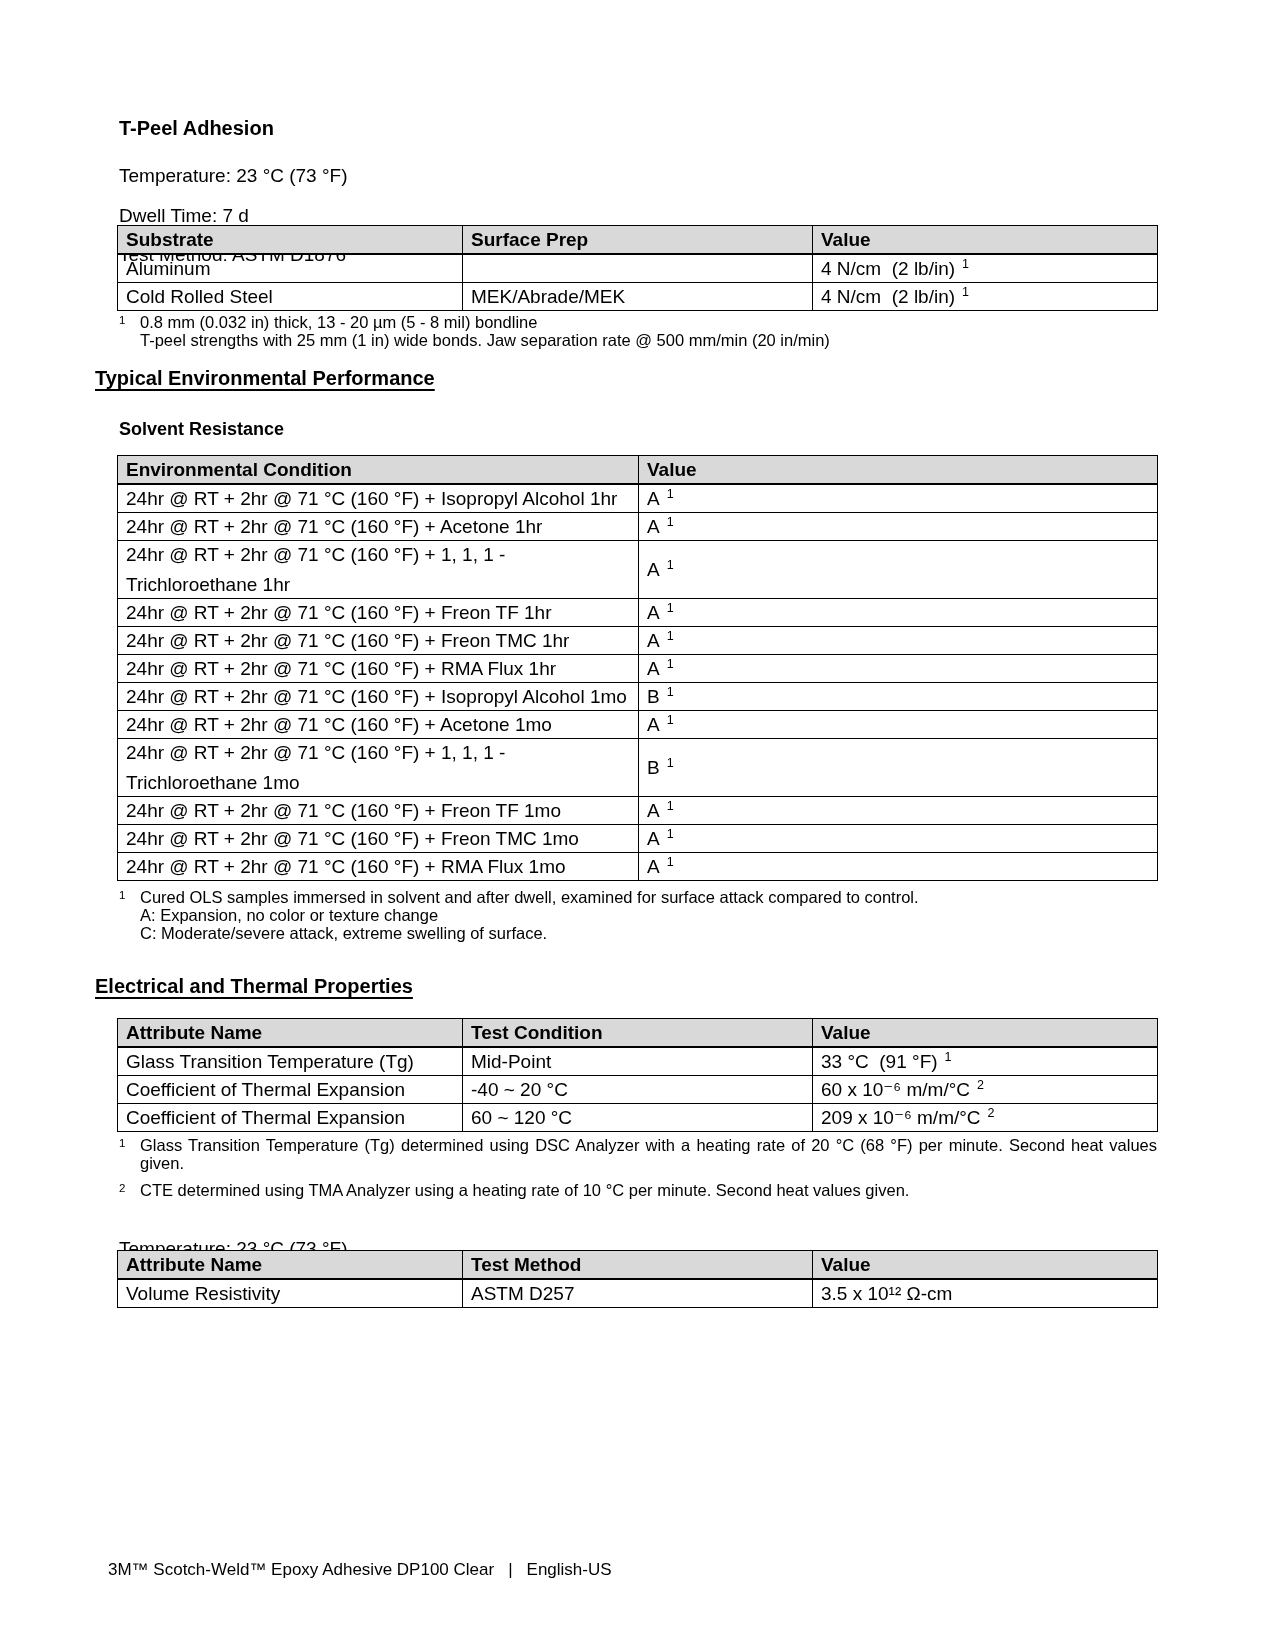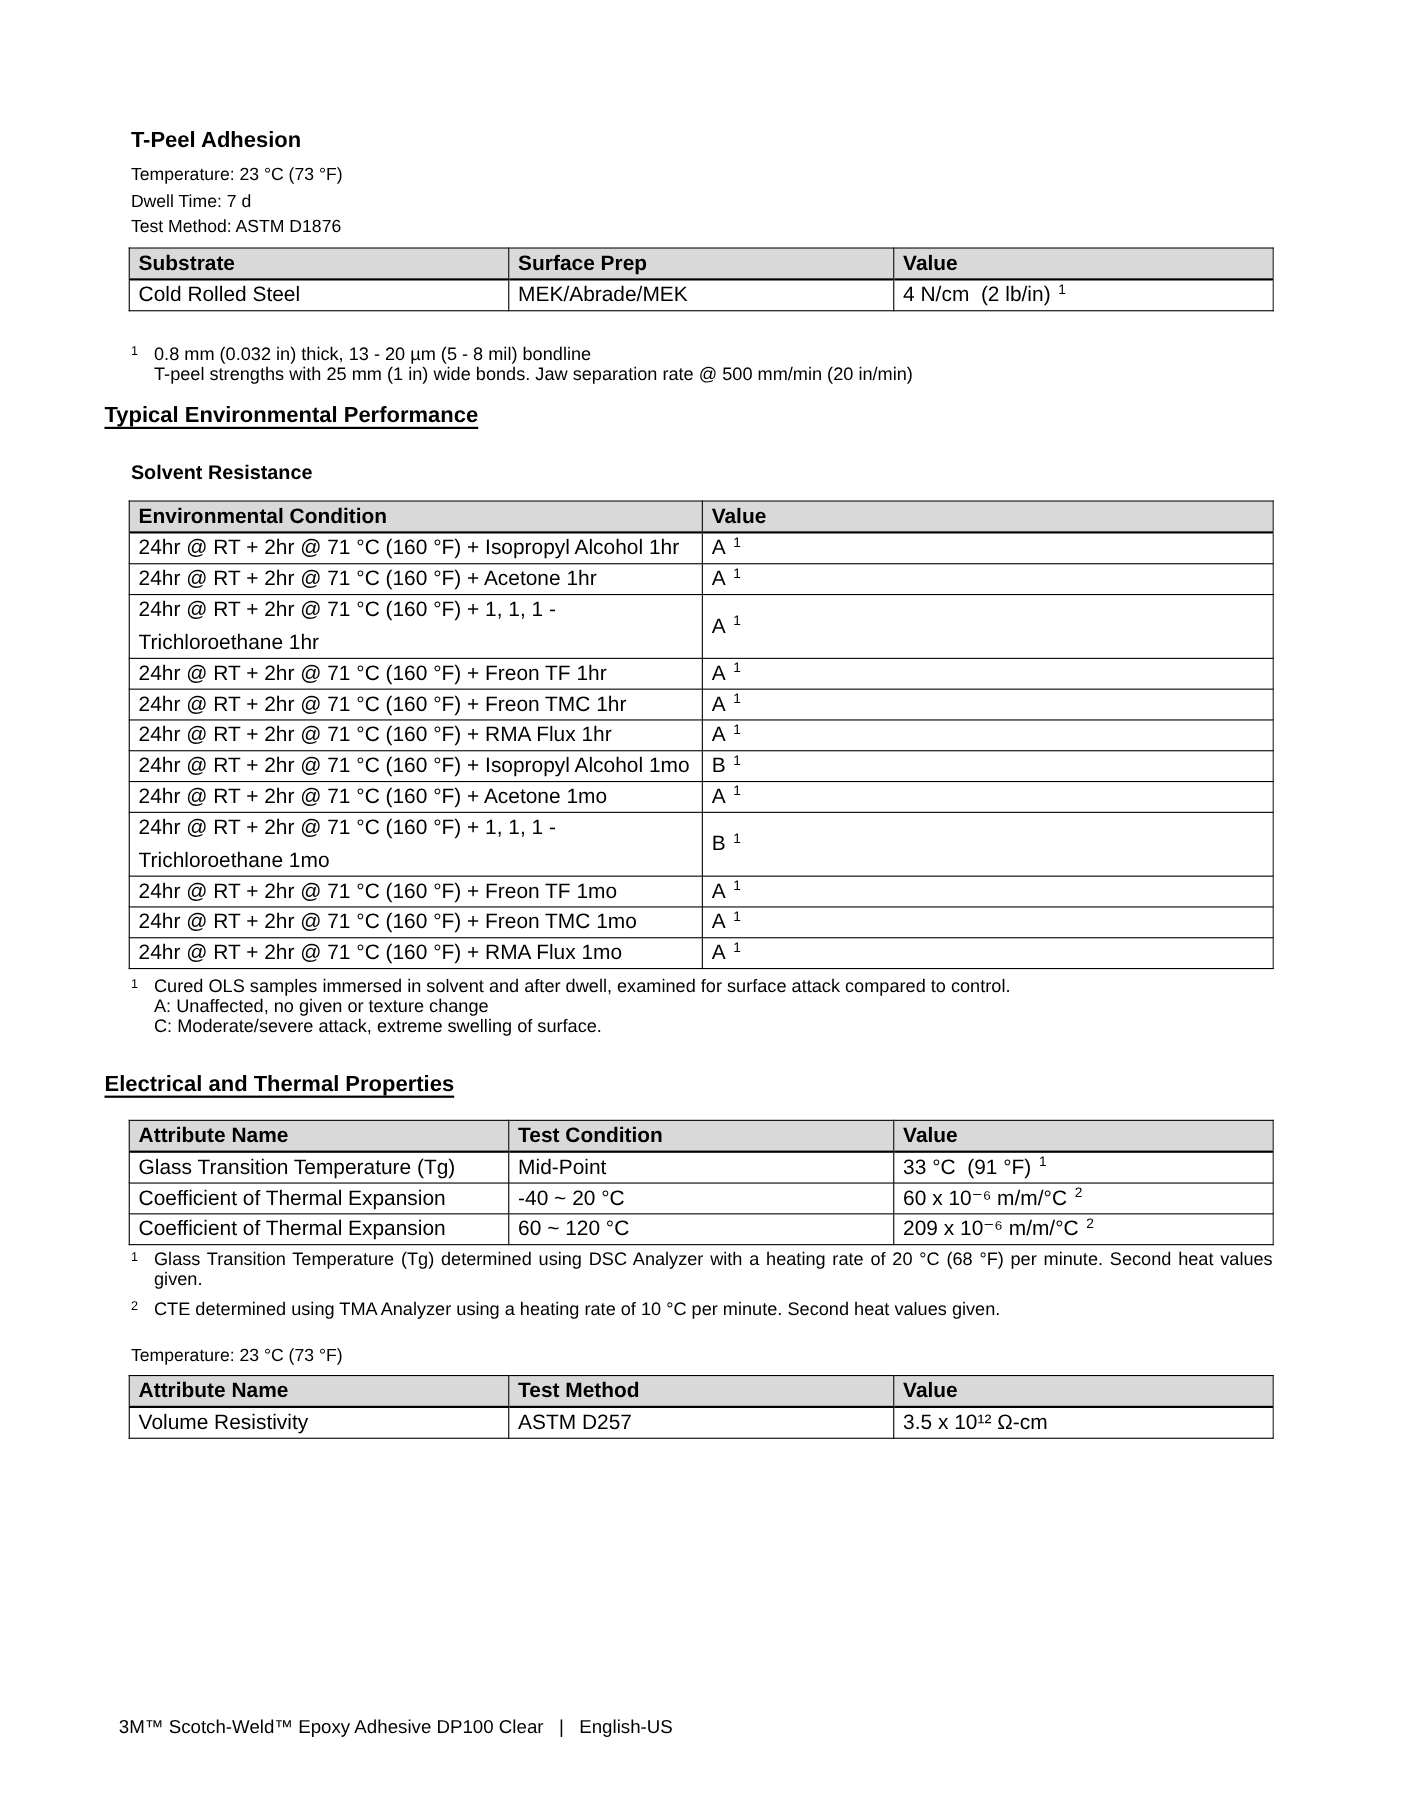--- a/index.html
+++ b/index.html
@@ -8,21 +8,21 @@
     font-family:"Liberation Sans","DejaVu Sans",sans-serif; color:#000;
     overflow:hidden;
   }
   .abs { position:absolute; }
 
   .title-sm { font-size:20px; font-weight:bold; }
   .heading {
     font-size:20px; font-weight:bold;
     text-decoration:underline; text-decoration-thickness:2px; text-underline-offset:4px;
   }
-  .bodyline { font-size:16px; line-height:23.5px; }
+  .bodyline { font-size:19px; line-height:23.5px;margin-top:16px; }
 
   table { border-collapse:collapse; table-layout:fixed; width:1040px; }
   td, th {
     border:1px solid #000; padding:2px 8px;
     font-size:19px; line-height:23px; text-align:left; vertical-align:middle;
     overflow:hidden; white-space:normal;
   }
   th { background:#d9d9d9; font-weight:bold; border-bottom-width:2px; }
   table { border:1.5px solid #000; }
   td .v { white-space:pre-wrap; }
@@ -59,20 +59,25 @@
     <colgroup>
         <col style="width:345px">
         <col style="width:350px">
         <col style="width:345px">
       </colgroup>
     <tbody>
         <tr>
       <th>Substrate</th>
       <th>Surface Prep</th>
       <th>Value</th>
+    </tr>
+    <tr>
+      <td>Aluminum</td>
+      <td></td>
+      <td><span class="v">4 N/cm  (2 lb/in)</span><sup class="cite">1</sup></td>
     </tr>
     <tr>
       <td>Cold Rolled Steel</td>
       <td>MEK/Abrade/MEK</td>
       <td><span class="v">4 N/cm  (2 lb/in)</span><sup class="cite">1</sup></td>
     </tr>
   </tbody>
     </table>
 
   <div class="abs fn-block" style="top:313px; left:119px; width:960px;">
@@ -154,21 +159,21 @@
       <td><span class="v">A</span><sup class="cite">1</sup></td>
     </tr>
   </tbody>
     </table>
 
   <div class="abs fn-block" style="top:888px; left:119px; width:1000px;">
     <div class="fn-row">
       <span class="fn-marker">1</span>
       <div class="fn-text">
         <div>Cured OLS samples immersed in solvent and after dwell, examined for surface attack compared to control.</div>
-        <div>A: Unaffected, no given or texture change</div>
+        <div>A: Expansion, no color or texture change</div>
         <div>C: Moderate/severe attack, extreme swelling of surface.</div>
       </div>
     </div>
   </div>
 
   <div class="abs heading" style="top:975px; left:95px;">Electrical and Thermal Properties</div>
 
   <table class="abs" style="top:1018px; left:117px;">
     <colgroup>
         <col style="width:345px">

